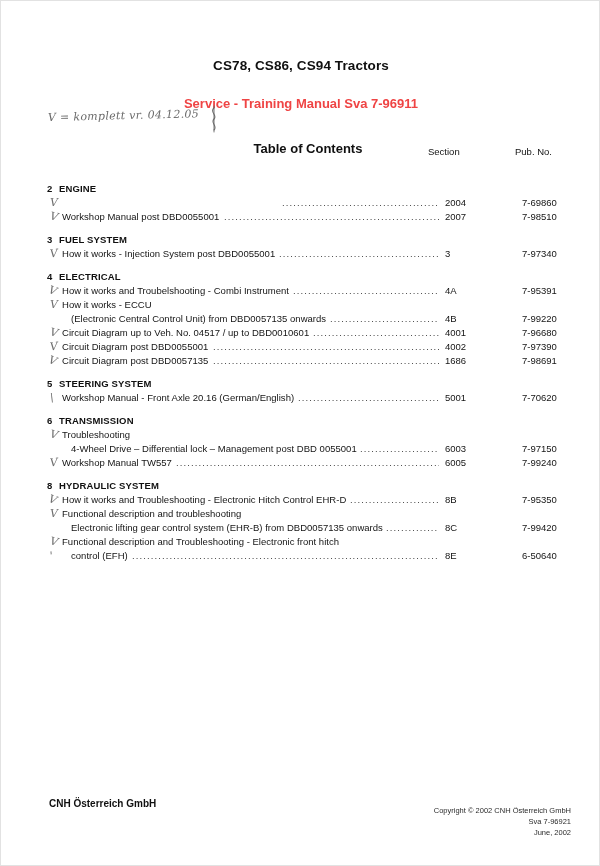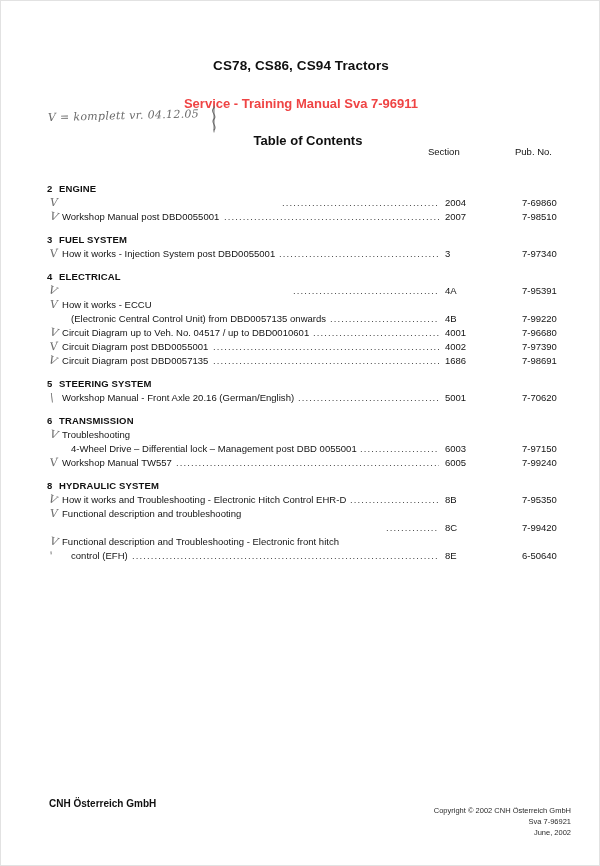--- a/index.html
+++ b/index.html
@@ -41,21 +41,21 @@
     font-weight: bold;
     color: #ef4444;
     line-height: 17px;
     margin-top: 21px;
   }
   .doc-toc-title {
     font-size: 13px;
     font-weight: bold;
     color: #101010;
     line-height: 17px;
-    margin-top: 20px;
+    margin-top: 28px;
     padding-left: 14px;
   }
 
   
   .handwriting {
     position: absolute;
     left: 47px;
     top: 110px;
     font-family: "DejaVu Serif", serif;
     font-size: 11px;
@@ -253,20 +253,21 @@
           <span class="label">How it works - Injection System post DBD0055001</span>
           <span class="leader" style="left: 278px; width: 160px;">..............................................</span>
           <span class="sec">3</span>
           <span class="pub">7-97340</span>
         </div>
       </div>
       <div class="section">
         <div class="section-title"><span class="num">4</span><span>ELECTRICAL</span></div>
         <div class="entry">
           <span class="check v4">V</span>
+          <span class="label">How it works and Troubelshooting - Combi Instrument</span>
           <span class="leader" style="left: 292px; width: 146px;">..........................................</span>
           <span class="sec">4A</span>
           <span class="pub">7-95391</span>
         </div>
         <div class="entry">
           <span class="check ">V</span>
           <span class="label">How it works - ECCU</span>
         </div>
         <div class="entry">
           <span class="label indent">(Electronic Central Control Unit) from DBD0057135 onwards</span>
@@ -333,20 +334,21 @@
           <span class="label">How it works and Troubleshooting - Electronic Hitch Control EHR-D</span>
           <span class="leader" style="left: 349px; width: 89px;">..........................</span>
           <span class="sec">8B</span>
           <span class="pub">7-95350</span>
         </div>
         <div class="entry">
           <span class="check ">V</span>
           <span class="label">Functional description and troubleshooting</span>
         </div>
         <div class="entry">
+          <span class="label indent">Electronic lifting gear control system (EHR-B) from DBD0057135 onwards</span>
           <span class="leader" style="left: 385px; width: 53px;">................</span>
           <span class="sec">8C</span>
           <span class="pub">7-99420</span>
         </div>
         <div class="entry">
           <span class="check v2">V</span>
           <span class="label">Functional description and Troubleshooting - Electronic front hitch</span>
         </div>
         <div class="entry">
           <span class="check v3">'</span>

